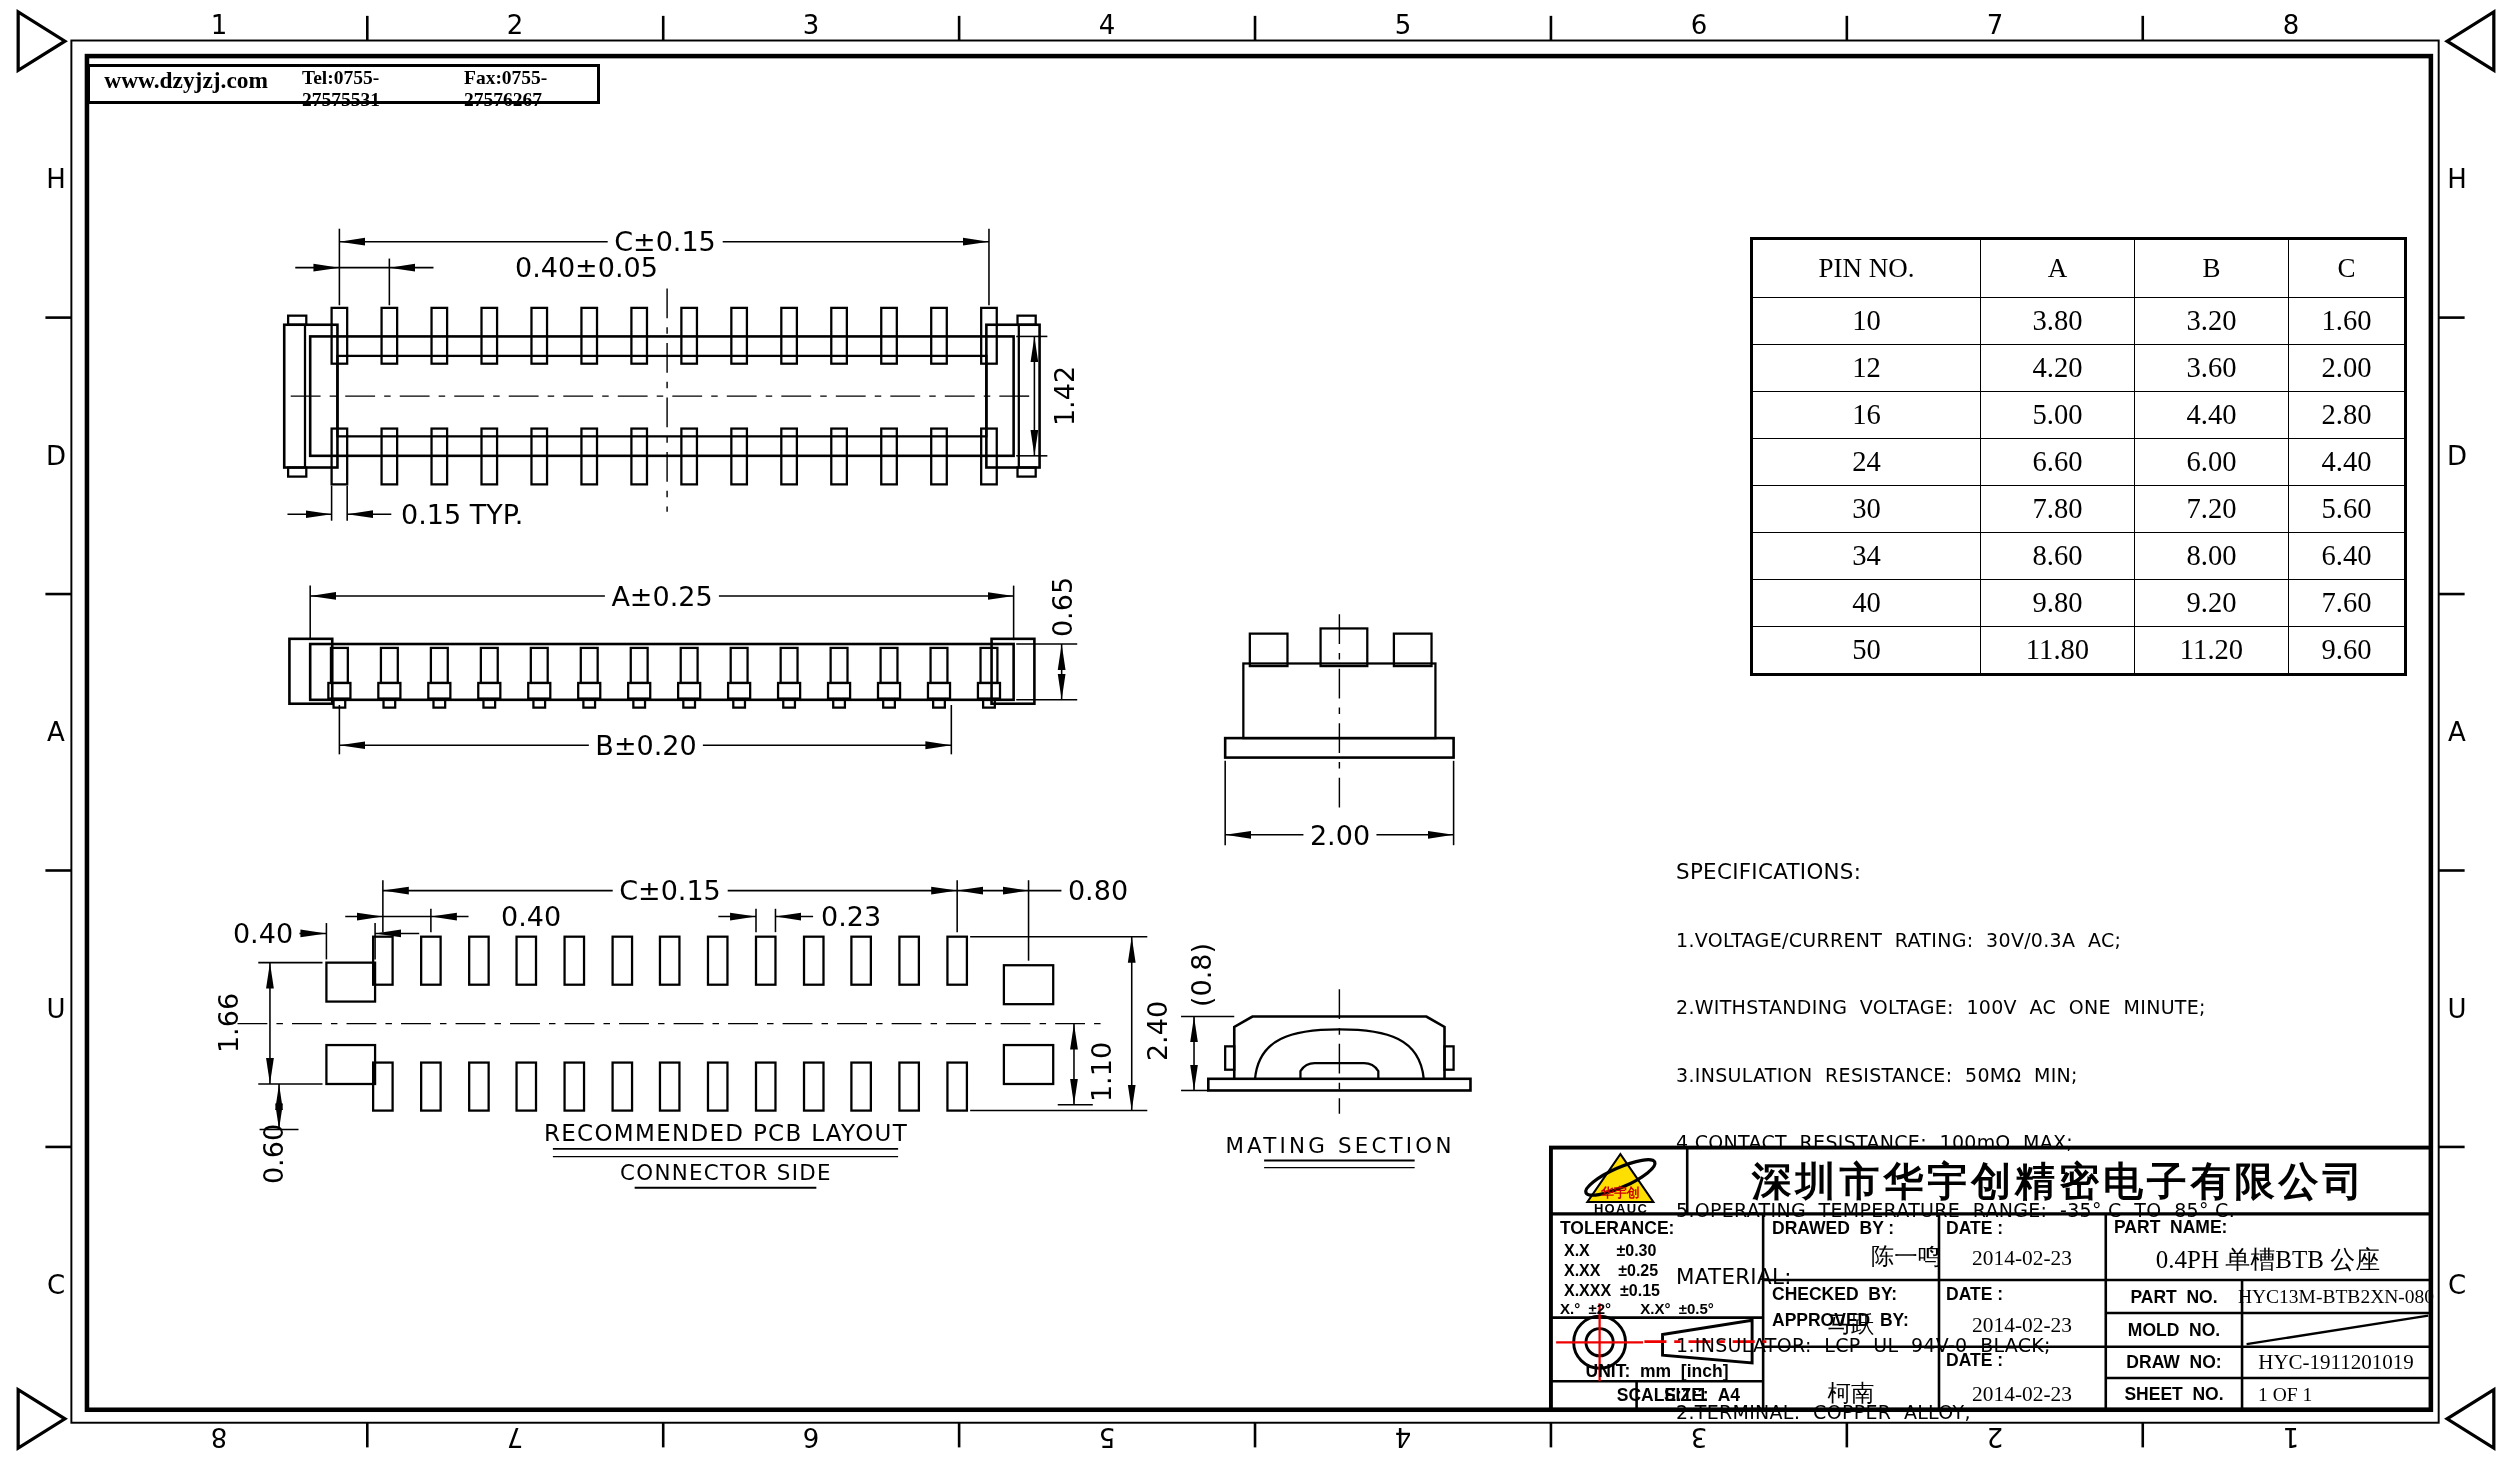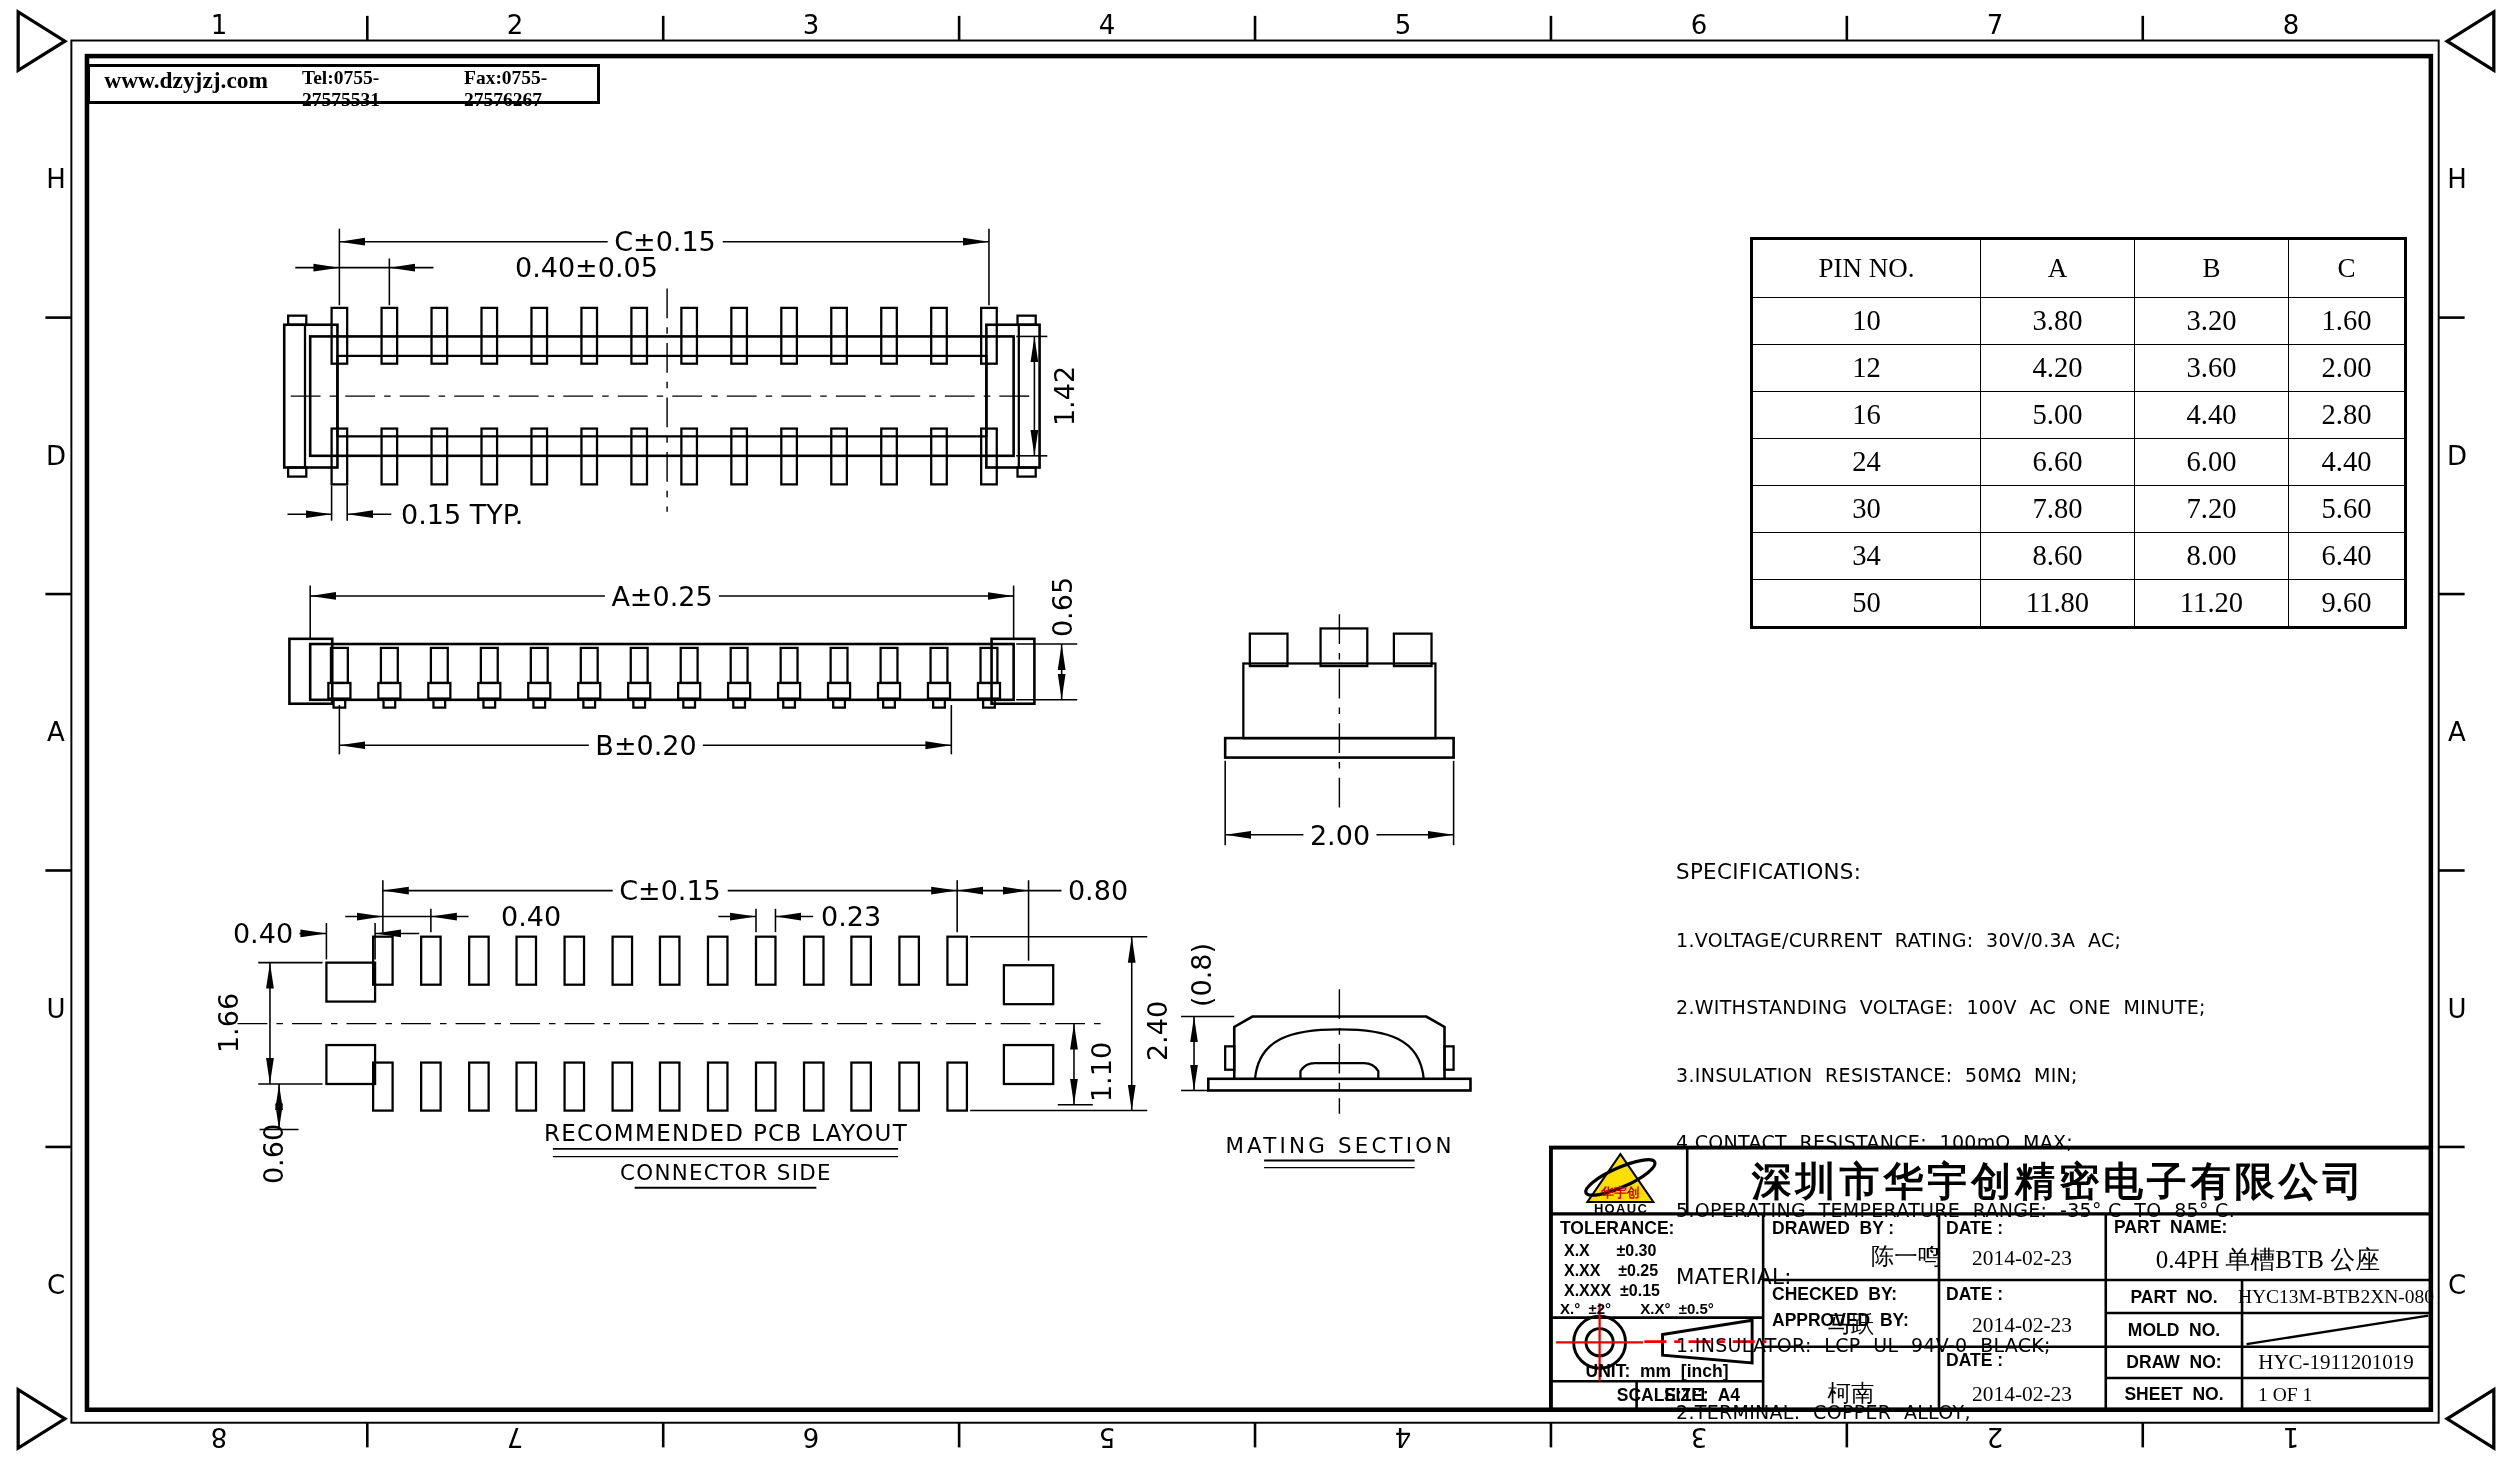--- a/index.html
+++ b/index.html
@@ -434,20 +434,26 @@
       <td>7.20</td>
       <td>5.60</td>
     </tr>
     <tr>
       <td>34</td>
       <td>8.60</td>
       <td>8.00</td>
       <td>6.40</td>
     </tr>
     <tr>
+      <td>40</td>
+      <td>9.80</td>
+      <td>9.20</td>
+      <td>7.60</td>
+    </tr>
+    <tr>
       <td>50</td>
       <td>11.80</td>
       <td>11.20</td>
       <td>9.60</td>
     </tr>
   </tbody>
       </table>
 </div>
 
 <div class="t spec" style="left:1676px;top:816px">

